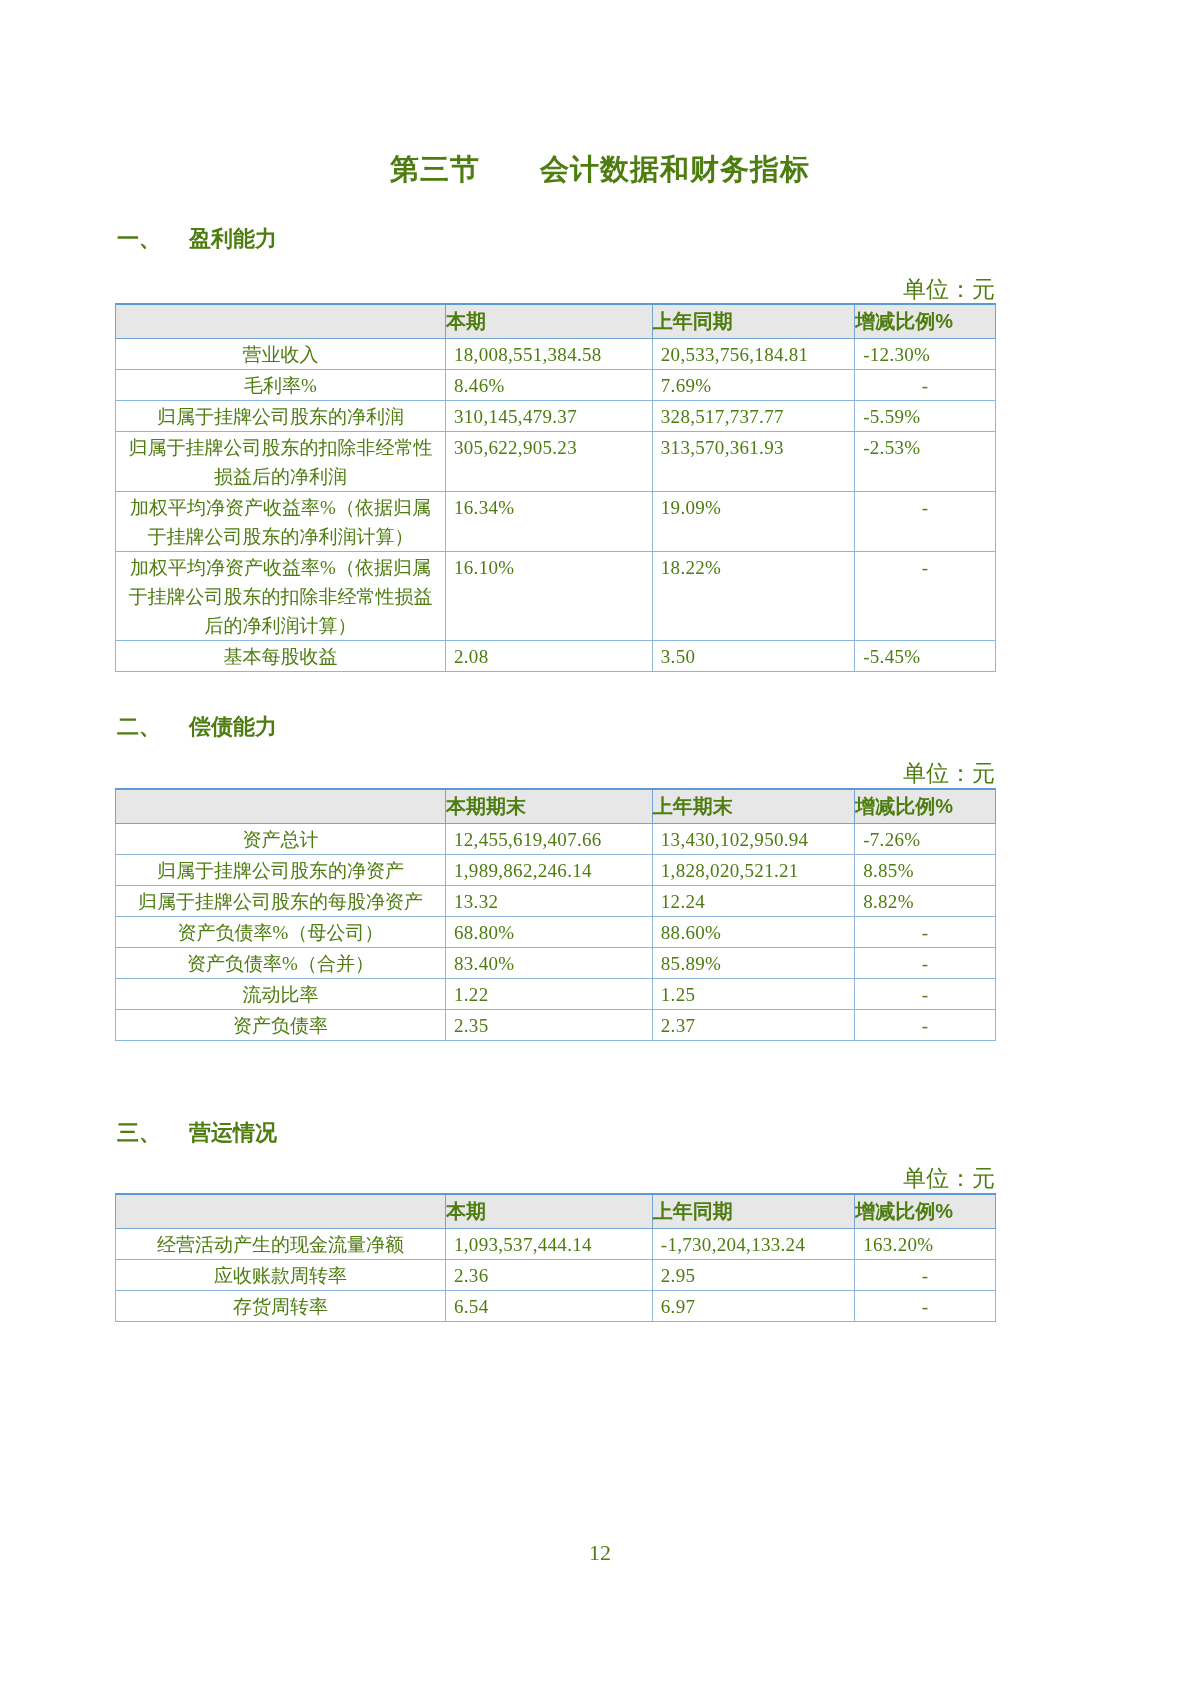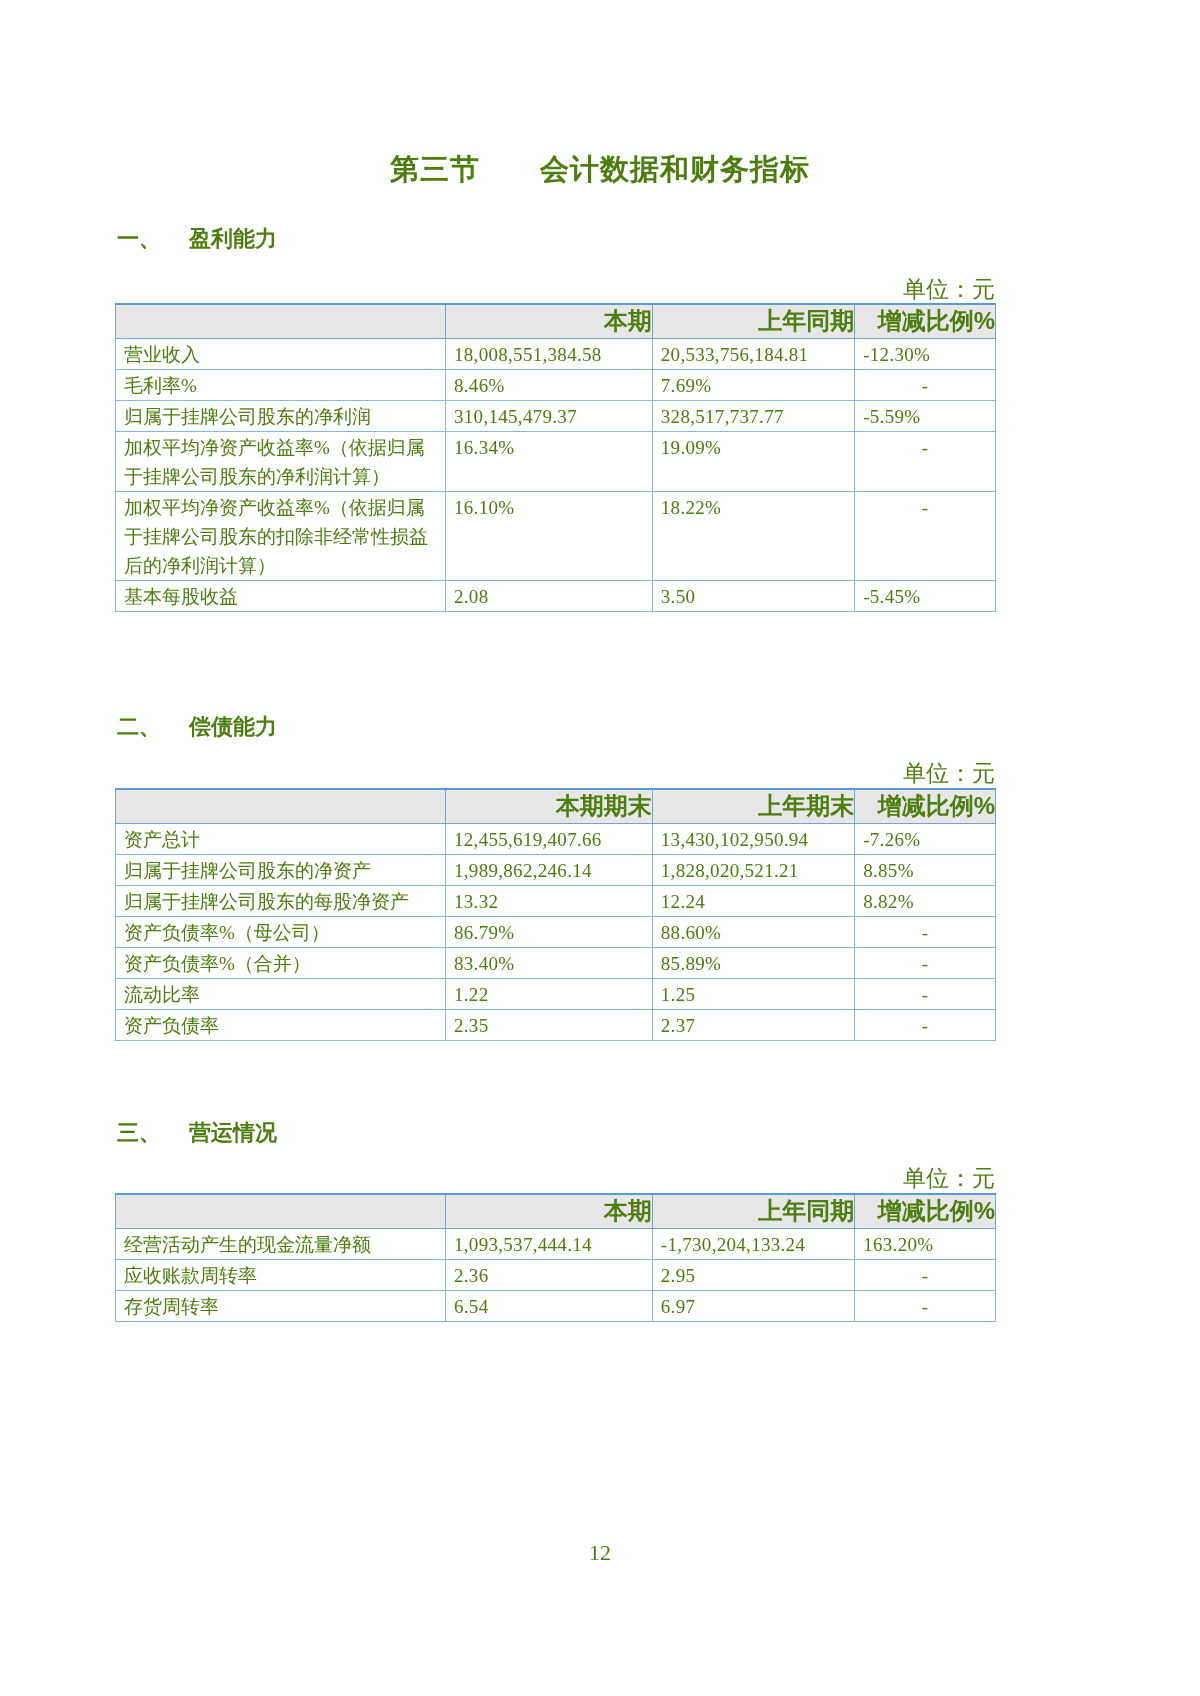--- a/index.html
+++ b/index.html
@@ -42,35 +42,35 @@
     left: 115px;
     width: 881px;
     border-collapse: collapse;
     table-layout: fixed;
     font-size: 19px;
   }
   .fin-table th {
     background: #e7e7e7;
     font-family: "Liberation Sans", "DejaVu Sans", sans-serif;
     font-weight: 700;
-    font-size: 24px;
+    font-size: 20px;
     height: 34px;
     border: 1px solid #74a5d2;
     border-top: 2px solid #5b9bd5;
-    text-align: right;
+    text-align: left;
     padding: 0;
   }
   .fin-table td {
     border: 1px solid #8cb5dd;
     vertical-align: top;
     line-height: 29px;
     padding: 1px 8px 0 8px;
   }
   .fin-table tr { height: 31px; }
-  .fin-table td.metric { text-align: left; }
+  .fin-table td.metric { text-align: center; }
   .fin-table td.num { padding-right: 13px; letter-spacing: 0.3px; }
   .fin-table td.dash { text-align: center; padding-right: 8px; }
   .page-number {
     position: absolute;
     top: 1540px;
     left: 0;
     width: 100%;
     text-align: center;
     font-size: 22px;
   }
@@ -124,20 +124,26 @@
           <td class="num">7.69%</td>
           <td class="num dash">-</td>
         </tr>
         <tr>
           <td class="metric">归属于挂牌公司股东的净利润</td>
           <td class="num">310,145,479.37</td>
           <td class="num">328,517,737.77</td>
           <td class="num">-5.59%</td>
         </tr>
         <tr>
+          <td class="metric">归属于挂牌公司股东的扣除非经常性损益后的净利润</td>
+          <td class="num">305,622,905.23</td>
+          <td class="num">313,570,361.93</td>
+          <td class="num">-2.53%</td>
+        </tr>
+        <tr>
           <td class="metric">加权平均净资产收益率%（依据归属于挂牌公司股东的净利润计算）</td>
           <td class="num">16.34%</td>
           <td class="num">19.09%</td>
           <td class="num dash">-</td>
         </tr>
         <tr>
           <td class="metric">加权平均净资产收益率%（依据归属于挂牌公司股东的扣除非经常性损益后的净利润计算）</td>
           <td class="num">16.10%</td>
           <td class="num">18.22%</td>
           <td class="num dash">-</td>
@@ -184,21 +190,21 @@
           <td class="num">8.85%</td>
         </tr>
         <tr>
           <td class="metric">归属于挂牌公司股东的每股净资产</td>
           <td class="num">13.32</td>
           <td class="num">12.24</td>
           <td class="num">8.82%</td>
         </tr>
         <tr>
           <td class="metric">资产负债率%（母公司）</td>
-          <td class="num">86.79%</td>
+          <td class="num">68.80%</td>
           <td class="num">88.60%</td>
           <td class="num dash">-</td>
         </tr>
         <tr>
           <td class="metric">资产负债率%（合并）</td>
           <td class="num">83.40%</td>
           <td class="num">85.89%</td>
           <td class="num dash">-</td>
         </tr>
         <tr>

